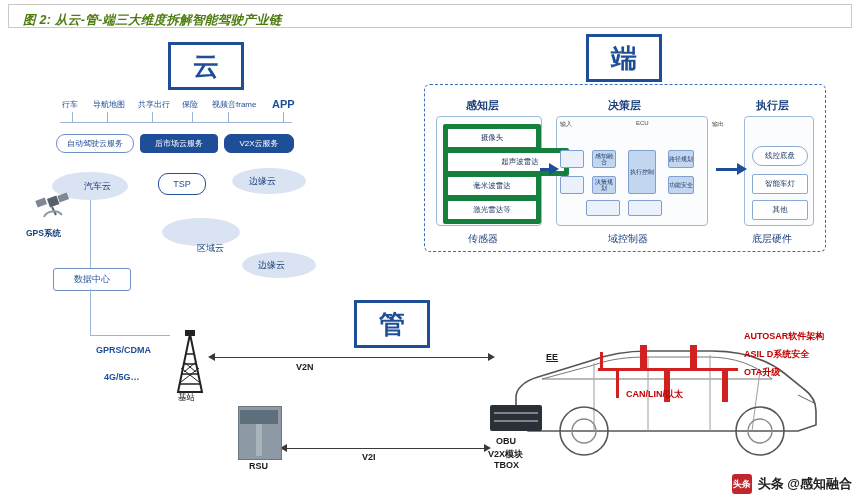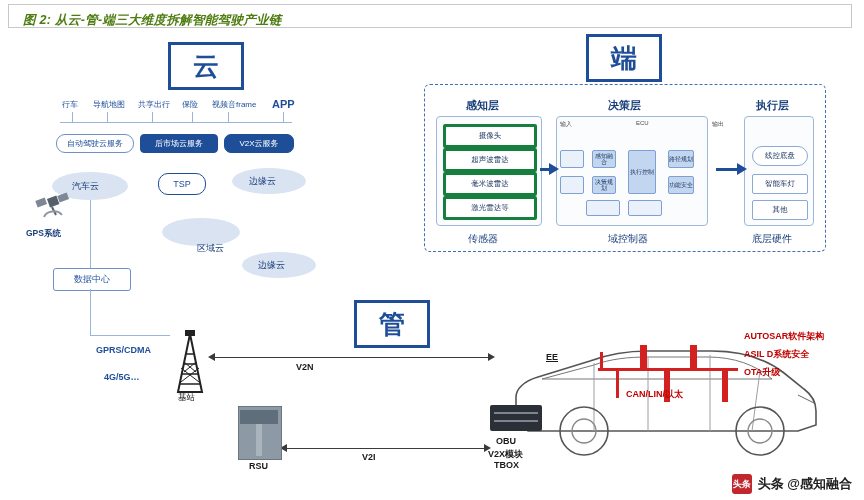--- a/index.html
+++ b/index.html
@@ -33,21 +33,21 @@
   .dcbox{position:absolute;left:53px;top:268px;width:76px;height:21px;border:1px solid #6f91c6;border-radius:3px;background:#fff;display:flex;align-items:center;justify-content:center;font-size:9px;color:#1f4e99;}
 
   
   .panel{position:absolute;left:424px;top:84px;width:400px;height:166px;border:1px dashed #3f6fb5;border-radius:6px;background:#fff;}
   .subpanel{position:absolute;border:1px solid #9fb8da;border-radius:4px;background:#fbfcfe;}
   #sp1{left:436px;top:116px;width:104px;height:108px;}
   #sp2{left:556px;top:116px;width:150px;height:108px;}
   #sp3{left:744px;top:116px;width:68px;height:108px;}
   .sp-title{position:absolute;font-size:11px;font-weight:bold;color:#1a3f7a;white-space:nowrap;}
   .sp-foot{position:absolute;font-size:10px;color:#1a3f7a;white-space:nowrap;}
-  .sensor{position:absolute;left:443px;height:18px;width:88px;border:3px solid #15803d;background:#fff;border-radius:2px;display:flex;align-items:center;justify-content:center;font-size:7.5px;color:#17325e;}
+  .sensor{position:absolute;left:443px;height:18px;width:88px;border:5px solid #15803d;background:#fff;border-radius:2px;display:flex;align-items:center;justify-content:center;font-size:7.5px;color:#17325e;}
   .hw{position:absolute;left:752px;width:54px;height:18px;border:1px solid #8aa9d4;background:#fff;border-radius:2px;display:flex;align-items:center;justify-content:center;font-size:7.5px;color:#17325e;}
   .ecu{position:absolute;border:1px solid #7fa0d0;background:#eaf1fa;font-size:6px;color:#17325e;display:flex;align-items:center;justify-content:center;text-align:center;line-height:1.05;border-radius:2px;}
   .ecu.blue{background:#c3d6ef;}
   .tinylabel{position:absolute;font-size:6px;color:#4a4a4a;white-space:nowrap;}
 
   
   .arrow-line{position:absolute;background:#3a3a3a;height:1px;}
   .arrow-head{position:absolute;width:0;height:0;}
   .arrow-head.right{border-top:4px solid transparent;border-bottom:4px solid transparent;border-left:7px solid #3a3a3a;}
   .arrow-head.left{border-top:4px solid transparent;border-bottom:4px solid transparent;border-right:7px solid #3a3a3a;}
@@ -120,21 +120,21 @@
     <span>自动驾驶云服务</span>
   </div>
   <div class="svcbox filled" style="left:140px;top:134px;width:76px;">
     <span>后市场云服务</span>
   </div>
   <div class="svcbox filled" style="left:224px;top:134px;width:68px;border-radius:7px;">
     <span>V2X云服务</span>
   </div>
 
   <div class="cloud" style="left:52px;top:172px;width:76px;height:28px;"></div>
-  <div class="cloud-label" style="left:72px;top:180px;">汽车云</div>
+  <div class="cloud-label" style="left:84px;top:180px;">汽车云</div>
 
   <div class="tsp">
     <span>TSP</span>
   </div>
 
   <div class="cloud" style="left:232px;top:168px;width:74px;height:26px;"></div>
   <div class="cloud-label" style="left:249px;top:175px;">边缘云</div>
 
   <div class="cloud" style="left:162px;top:218px;width:78px;height:28px;"></div>
   <div class="cloud-label" style="left:180px;top:242px;margin-left:17px;">区域云</div>
@@ -198,21 +198,21 @@
   <div class="sp-title" style="left:608px;top:98px;">决策层</div>
   <div class="sp-title" style="left:756px;top:98px;">执行层</div>
 
   <div class="subpanel" id="sp1"></div>
   <div class="subpanel" id="sp2"></div>
   <div class="subpanel" id="sp3"></div>
 
   <div class="sensor" style="top:124px;">
     <span>摄像头</span>
     </div>
-  <div class="sensor" style="top:148px;">
+  <div class="sensor" style="top:148px;padding-left:28px;">
     <span>超声波雷达</span>
     </div>
   <div class="sensor" style="top:172px;">
     <span>毫米波雷达</span>
     </div>
   <div class="sensor" style="top:196px;">
     <span>激光雷达等</span>
     </div>
 
   <div class="tinylabel" style="left:560px;top:120px;">输入</div>

